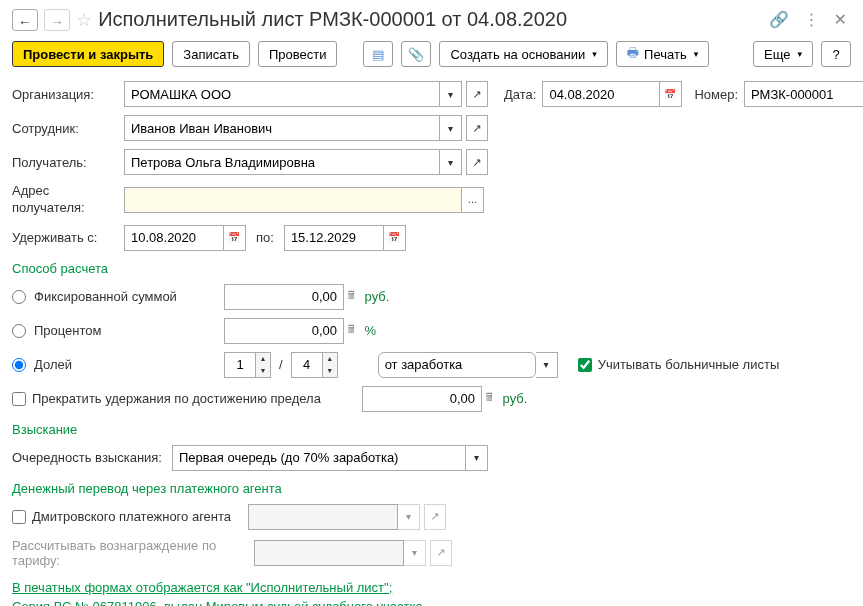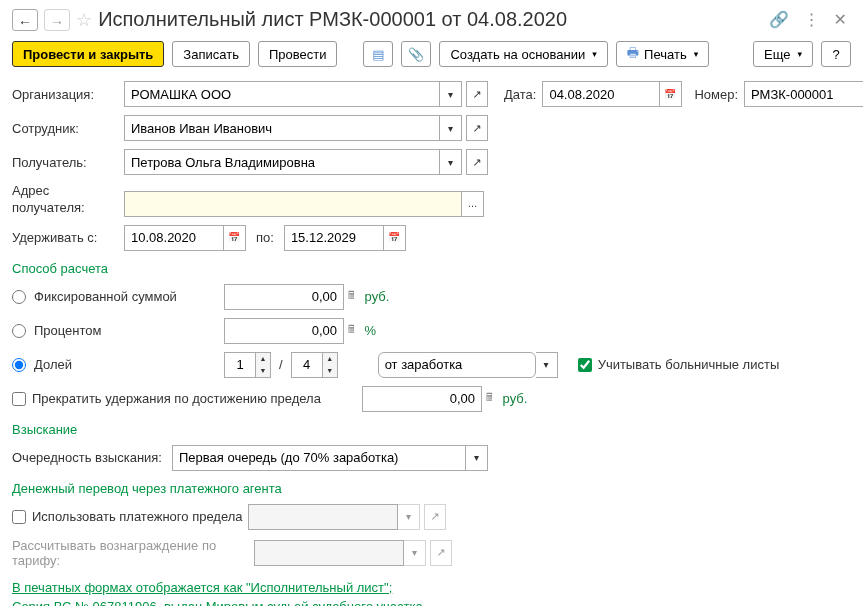--- a/index.html
+++ b/index.html
@@ -111,21 +111,21 @@
 
   <div class="form-row">
     <span class="label">Получатель:</span>
     <div class="input-group">
       <input class="text-input" style="width: 316px;" value="Петрова Ольга Владимировна">
       <div class="sel-btn">▾</div>
       <div class="ext-btn">↗</div>
     </div>
   </div>
 
-  <div class="form-row" style="align-items:flex-end">
+  <div class="form-row" style="align-items:center">
     <span class="label" style="line-height:1.3">Адрес получателя:</span>
     <div class="input-group">
       <input class="text-input yellow" style="width: 338px;" value="">
       <div class="sel-btn">…</div>
     </div>
   </div>
 
   <div class="form-row" style="margin-top:4px">
     <span class="label">Удерживать с:</span>
     <div class="input-group">
@@ -206,21 +206,21 @@
     <div class="input-group">
       <input class="text-input" style="width: 294px;" value="Первая очередь (до 70% заработка)">
       <div class="sel-btn">▾</div>
     </div>
   </div>
 
   <div class="section-title">Денежный перевод через платежного агента</div>
 
   <div class="form-row">
     <input type="checkbox" class="checkbox" style="">
-    <span style="width:216px">Использовать платежного предела</span>
+    <span style="width:216px">Дмитровского платежного агента</span>
     <div class="input-group">
       <input class="text-input" style="width: 150px; background: rgb(245, 245, 245);" disabled="">
       <div class="sel-btn" style="opacity:0.5">▾</div>
       <div class="ext-btn" style="opacity:0.5">↗</div>
     </div>
   </div>
 
   <div class="form-row">
     <span class="disabled-text" style="width:242px">Рассчитывать вознаграждение по тарифу:</span>
     <div class="input-group">

